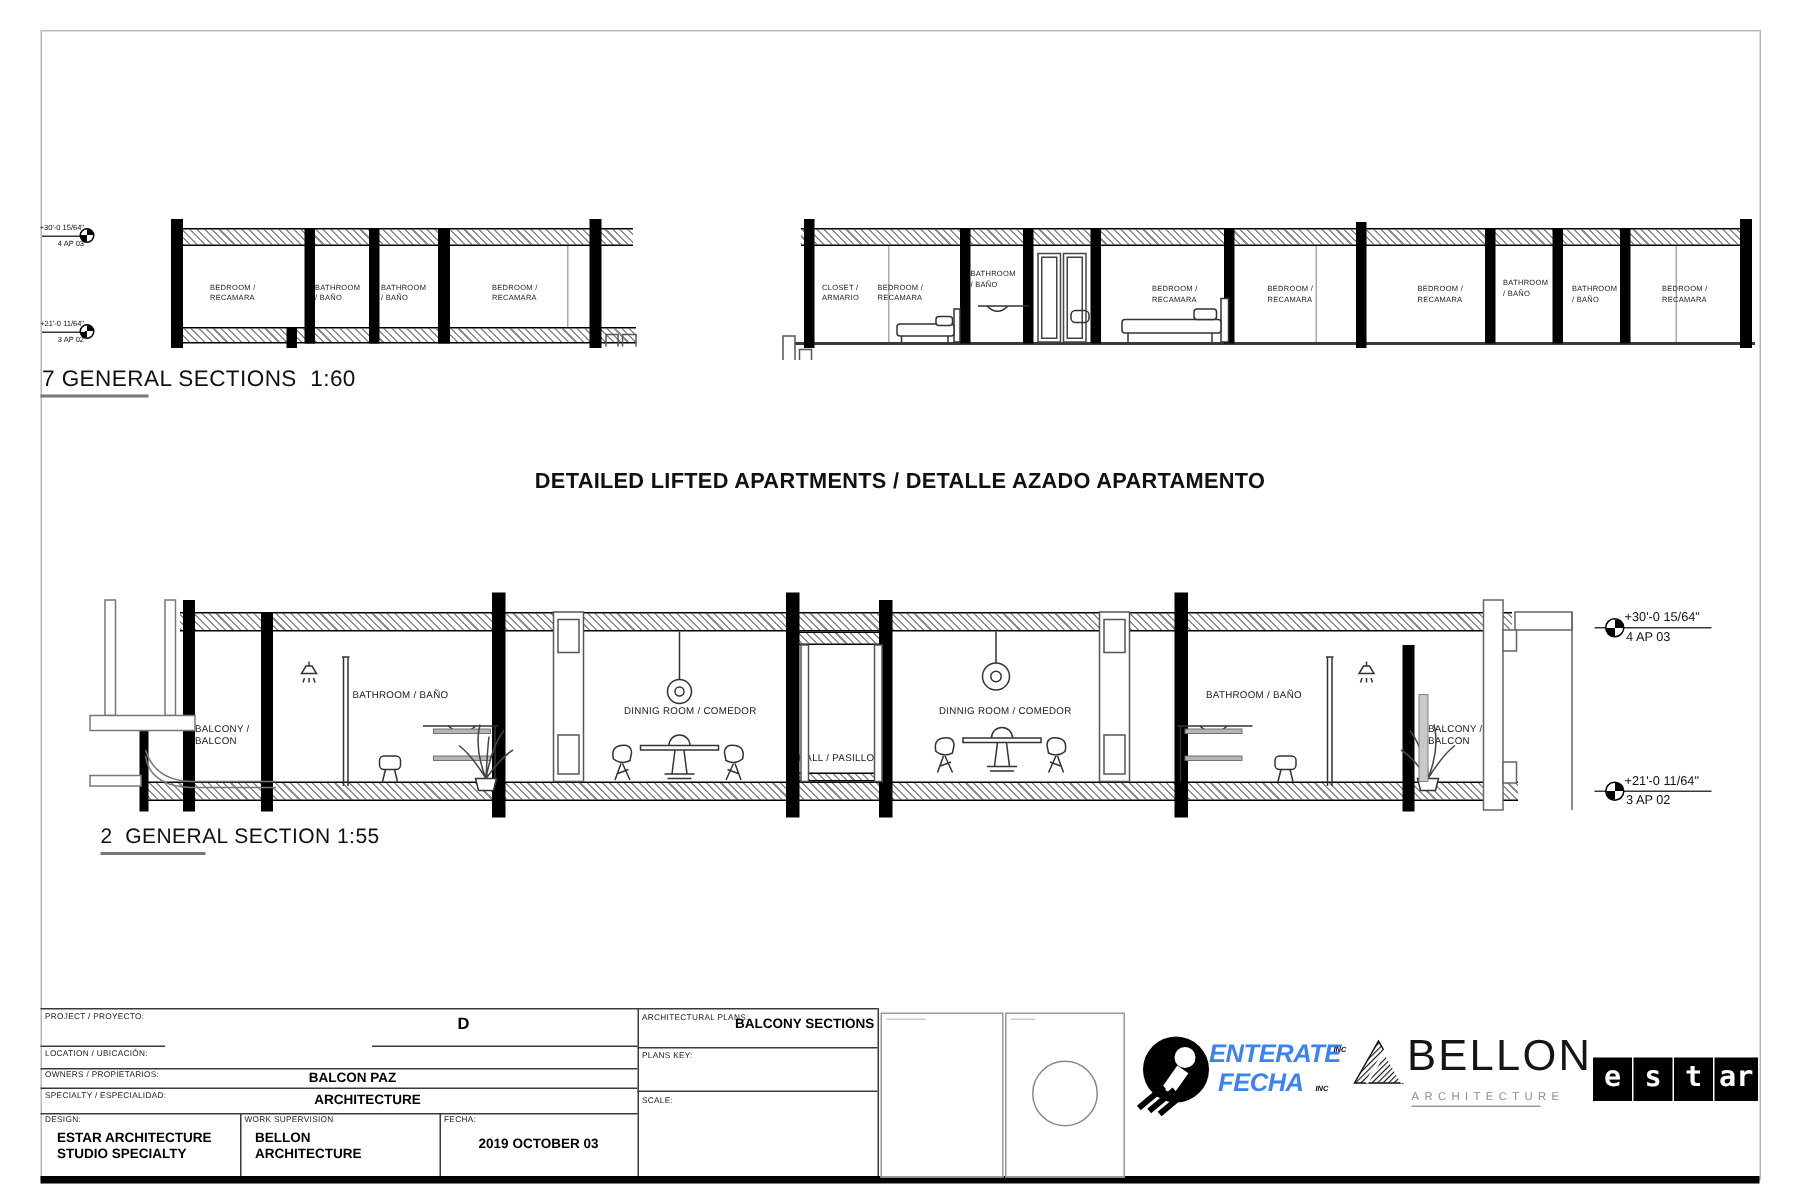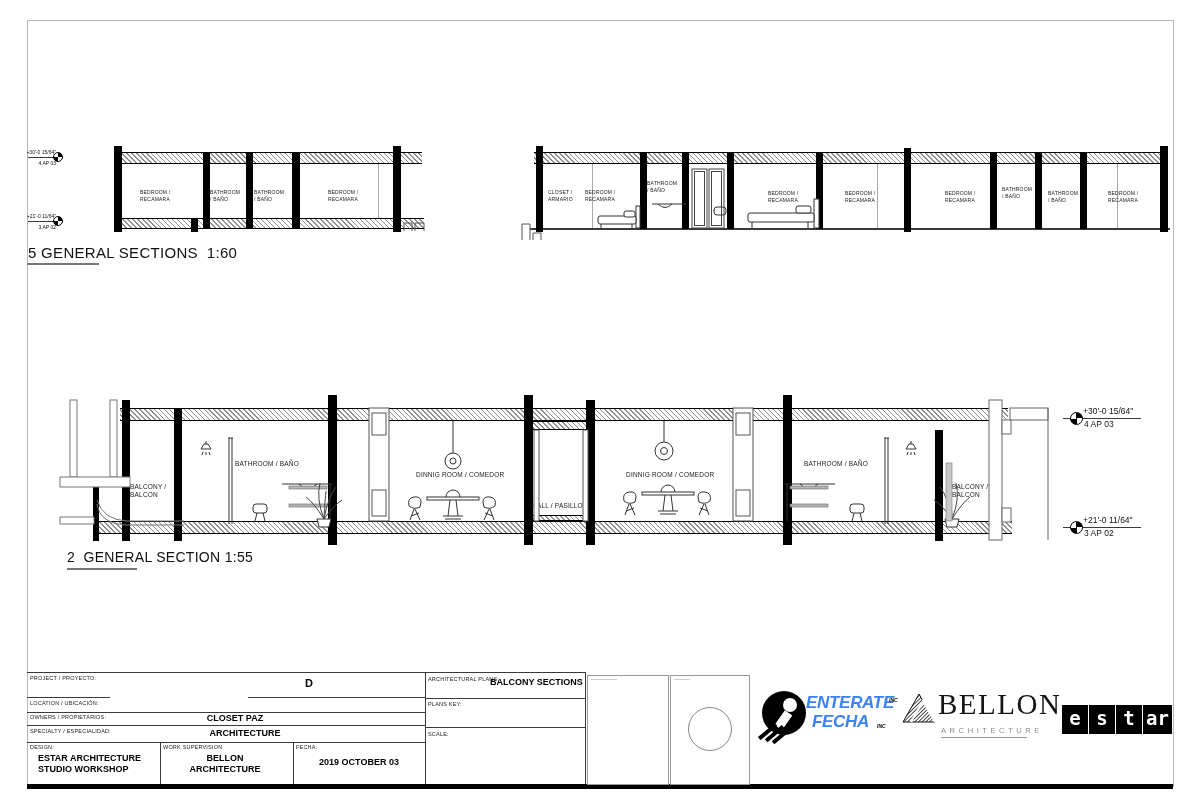--- a/index.html
+++ b/index.html
@@ -33,21 +33,21 @@
   
   .tb-label{position:absolute;font-size:5.5px;color:#222;letter-spacing:.2px;}
   .tb-val{position:absolute;font-size:9px;font-weight:700;color:#000;line-height:1.25;}
   .tb-box{position:absolute;border:1px solid #999;background:#fff;}
   .tb-circle{position:absolute;border:1px solid #888;border-radius:50%;background:#fff;}
   .mark{position:absolute;background:#ccc;height:1px;}
   
   .ent-txt{position:absolute;font-style:italic;font-weight:700;font-size:17px;color:#3b82f6;
            letter-spacing:-.3px;white-space:nowrap;}
   .ent-inc{position:absolute;font-style:italic;font-weight:700;font-size:5px;color:#000;}
-  .bellon-txt{position:absolute;font-family:Liberation Serif, serif;font-size:29px;color:#151515;
+  .bellon-txt{position:absolute;font-family:Liberation Sans, sans-serif;font-size:29px;color:#151515;
               letter-spacing:1.5px;white-space:nowrap;}
   .bellon-sub{position:absolute;font-size:7.5px;color:#8a8a8a;letter-spacing:3.6px;white-space:nowrap;}
   .estar{position:absolute;display:flex;}
   .estar .tile{background:#000;color:#fff;font-family:"DejaVu Sans Mono",monospace;
                font-weight:700;font-size:19px;line-height:1;padding:4px 3px 6px;min-width:20px;
                text-align:center;margin-right:1px;}
 </style>
 </head>
 <body>
 
@@ -99,24 +99,25 @@
     <div class="rl1" style="left:548px;top:189px;width:30px">CLOSET / ARMARIO</div>
     <div class="rl1" style="left:585px;top:189px;width:34px">BEDROOM / RECAMARA</div>
     <div class="rl1" style="left:647px;top:180px;width:30px">BATHROOM / BAÑO</div>
     <div class="rl1" style="left:768px;top:190px;width:34px">BEDROOM / RECAMARA</div>
     <div class="rl1" style="left:845px;top:190px;width:34px">BEDROOM / RECAMARA</div>
     <div class="rl1" style="left:945px;top:190px;width:34px">BEDROOM / RECAMARA</div>
     <div class="rl1" style="left:1002px;top:186px;width:30px">BATHROOM / BAÑO</div>
     <div class="rl1" style="left:1048px;top:190px;width:30px">BATHROOM / BAÑO</div>
     <div class="rl1" style="left:1108px;top:190px;width:34px">BEDROOM / RECAMARA</div>
 
-    <div class="sec-title" style="left:28px;top:244px">5 GENERAL SECTIONS  1:60</div>
+    <div class="sec-title" style="left:28px;top:244px">7 GENERAL SECTIONS  1:60</div>
     <div class="underl" style="left:27px;top:263px;width:72px"></div>
   </div>
 
+  <div class="heading">DETAILED LIFTED APARTMENTS / DETALLE AZADO APARTAMENTO</div>
 
   <div>
 
     <div class="slab" style="left:120px;top:408px;width:888px;height:13px"></div>
     <div class="slab" style="left:529px;top:421px;width:62px;height:9px"></div>
     <div class="slab" style="left:95px;top:521px;width:917px;height:13px"></div>
     <div class="slab" style="left:529px;top:515px;width:62px;height:6px"></div>
 
     <div class="col" style="left:122px;top:400px;width:8px;height:141px"></div>
     <div class="col" style="left:174px;top:408px;width:8px;height:133px"></div>
@@ -268,27 +269,27 @@
     <div class="bline" style="left:425px;top:672px;width:1px;height:113px"></div>
     <div class="bline" style="left:585px;top:672px;width:1px;height:113px"></div>
     <div class="bline" style="left:160px;top:742px;width:1px;height:43px"></div>
     <div class="bline" style="left:293px;top:742px;width:1px;height:43px"></div>
     <div style="position:absolute;left:27px;top:784px;width:1146px;height:5px;background:#000"></div>
 
     <div class="tb-label" style="left:30px;top:675px">PROJECT / PROYECTO:</div>
     <div class="tb-val" style="left:305px;top:677px;font-size:11px">D</div>
     <div class="tb-label" style="left:30px;top:700px">LOCATION / UBICACIÓN:</div>
     <div class="tb-label" style="left:30px;top:714px">OWNERS / PROPIETARIOS:</div>
-    <div class="tb-val" style="left:145px;top:713px;width:180px;text-align:center">CLOSET PAZ</div>
+    <div class="tb-val" style="left:145px;top:713px;width:180px;text-align:center">BALCON PAZ</div>
     <div class="tb-label" style="left:30px;top:728px">SPECIALTY / ESPECIALIDAD:</div>
     <div class="tb-val" style="left:150px;top:728px;width:190px;text-align:center">ARCHITECTURE</div>
     <div class="tb-label" style="left:30px;top:744px">DESIGN:</div>
-    <div class="tb-val" style="left:38px;top:753px;width:128px">ESTAR ARCHITECTURE STUDIO WORKSHOP</div>
+    <div class="tb-val" style="left:38px;top:753px;width:128px">ESTAR ARCHITECTURE STUDIO SPECIALTY</div>
     <div class="tb-label" style="left:163px;top:744px">WORK SUPERVISION</div>
-    <div class="tb-val" style="left:170px;top:753px;width:110px;text-align:center">BELLON ARCHITECTURE</div>
+    <div class="tb-val" style="left:170px;top:753px;width:110px;text-align:left">BELLON ARCHITECTURE</div>
     <div class="tb-label" style="left:296px;top:744px">FECHA:</div>
     <div class="tb-val" style="left:298px;top:757px;width:122px;text-align:center">2019 OCTOBER 03</div>
 
     <div class="tb-label" style="left:428px;top:676px">ARCHITECTURAL PLANS:</div>
     <div class="tb-val" style="left:490px;top:677px">BALCONY SECTIONS</div>
     <div class="tb-label" style="left:428px;top:701px">PLANS KEY:</div>
     <div class="tb-label" style="left:428px;top:731px">SCALE:</div>
 
     <div class="tb-box" style="left:587px;top:675px;width:80px;height:108px"></div>
     <div class="tb-box" style="left:670px;top:675px;width:78px;height:108px"></div>

